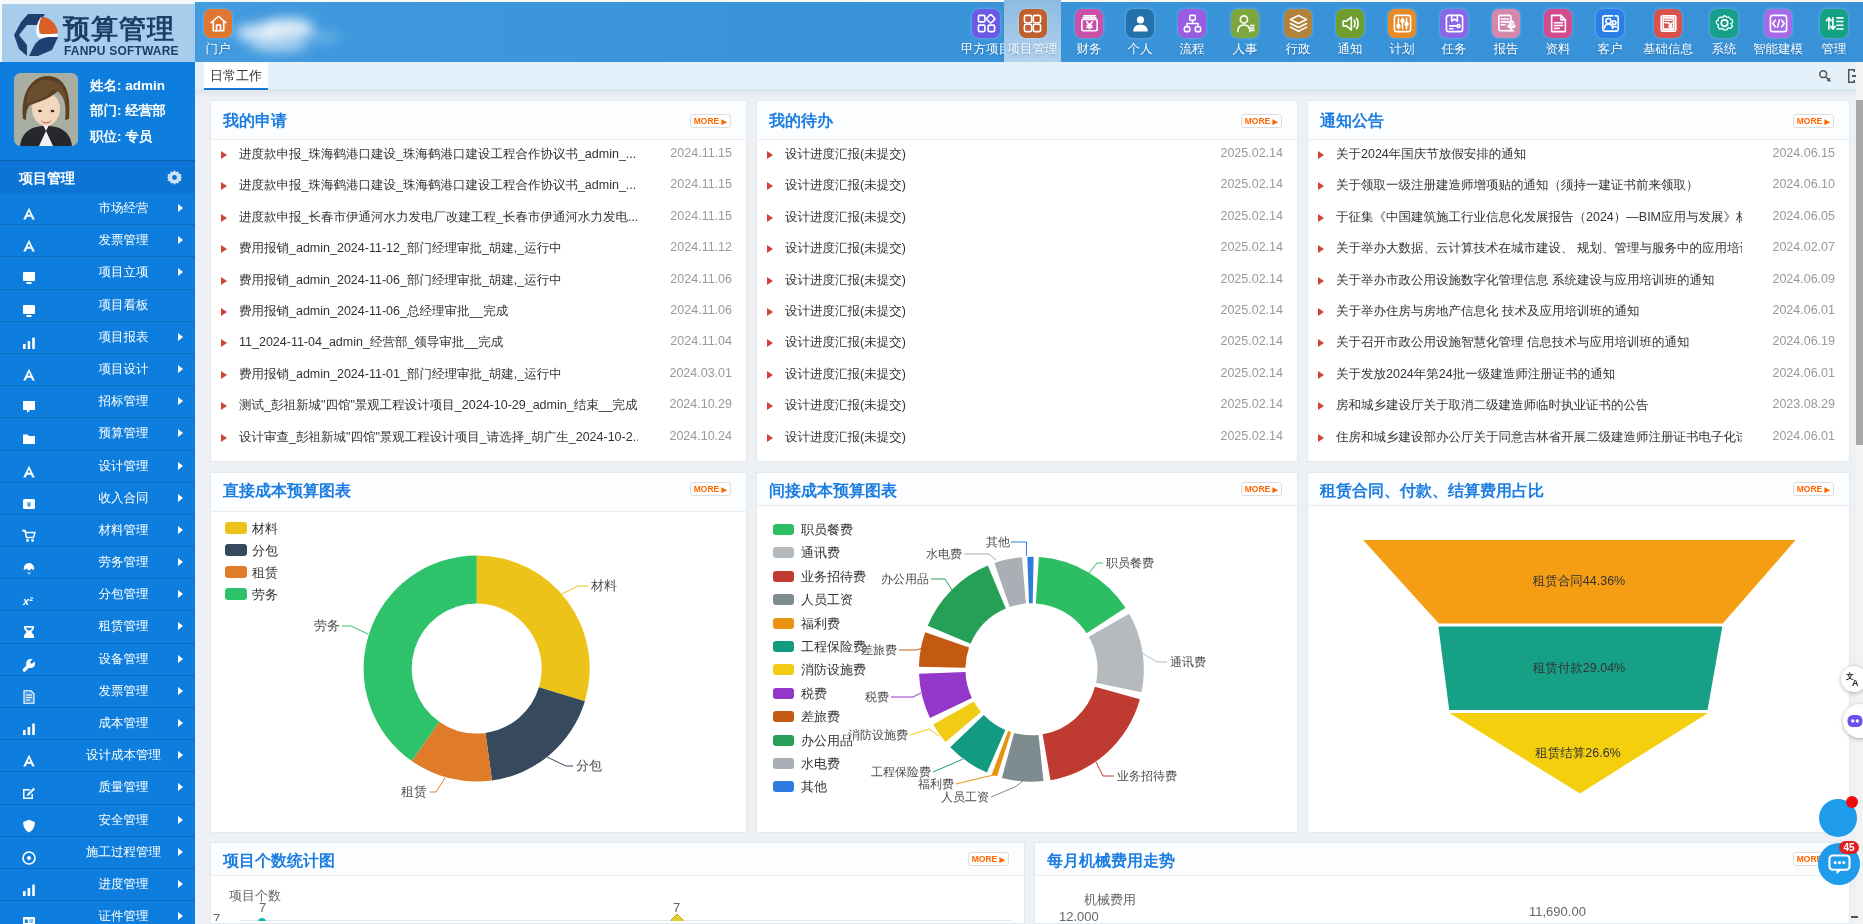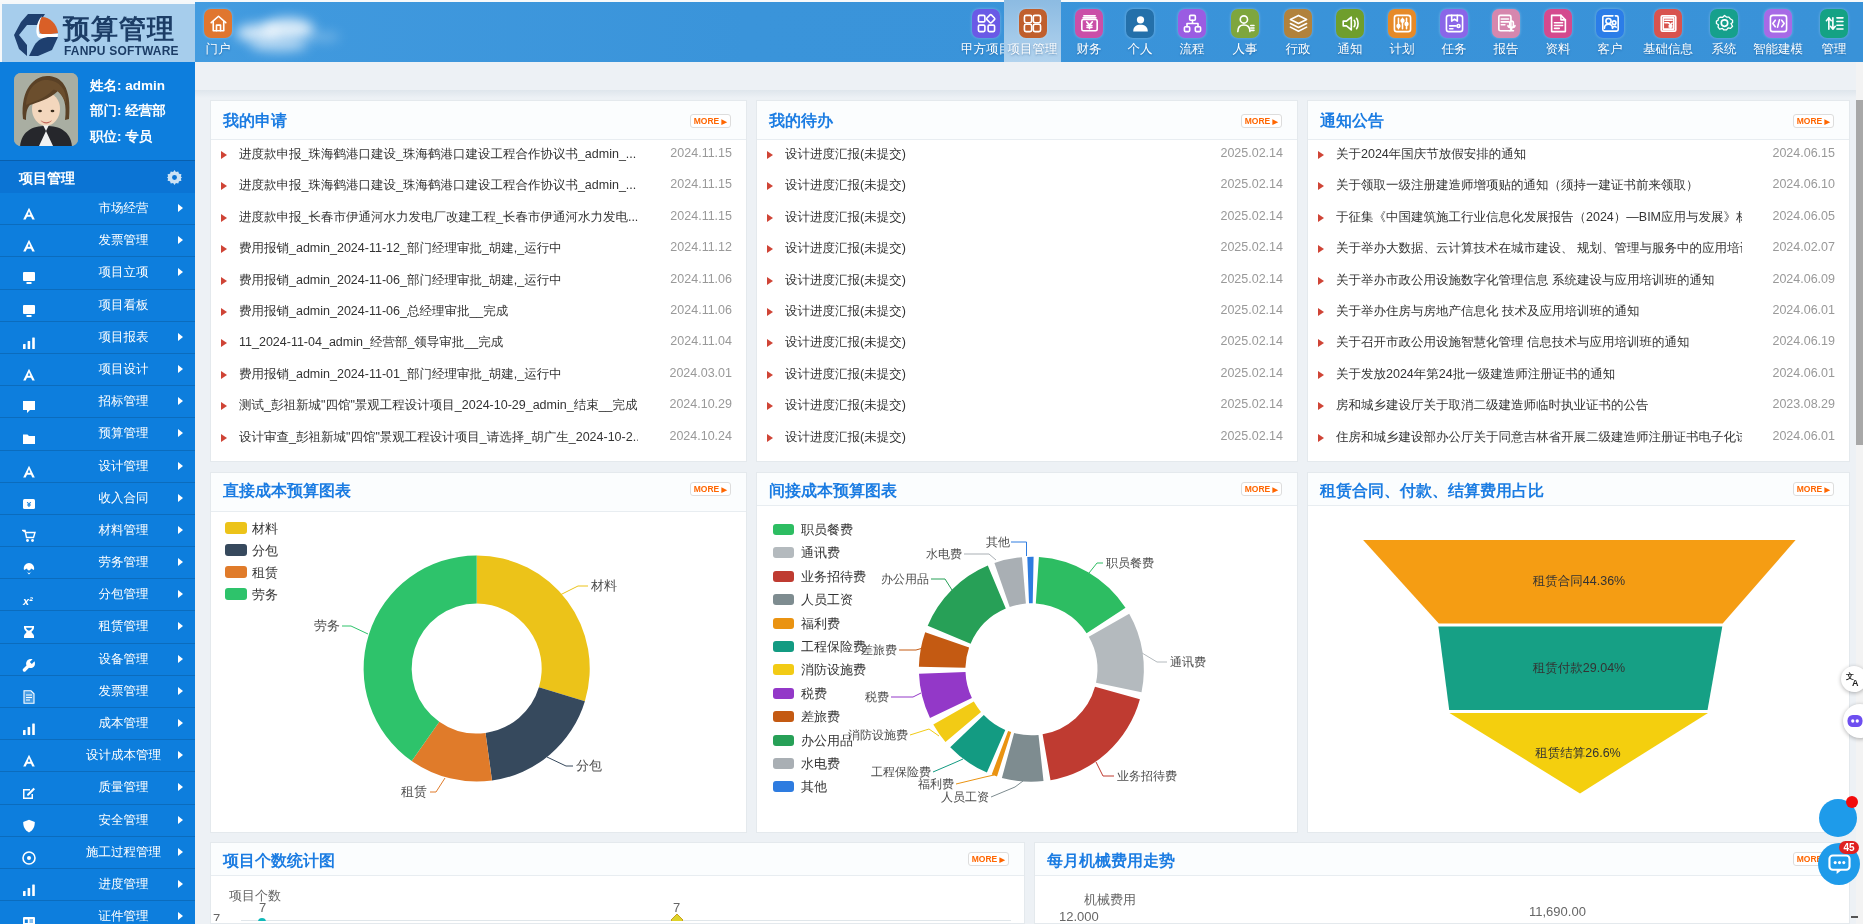--- a/index.html
+++ b/index.html
@@ -360,20 +360,32 @@
           </svg></span><span class="tx">进度管理</span><span class="ar"></span></div>
 <div class="mi"><span class="ic"><svg width="14" height="14" viewBox="0 0 14 14" fill="#fff">
             <rect x="1" y="2" width="12" height="10" rx="1"></rect>
             <rect x="2.8" y="4.5" width="3" height="3.5" fill="#0d7edd"></rect>
             <path d="M7.5 5 H11 M7.5 7 H11 M3 9.8 H11" stroke="#0d7edd" stroke-width="1"></path>
           </svg></span><span class="tx">证件管理</span><span class="ar"></span></div>
 </div>
 </div>
 <div id="main">
 <div style="position:absolute;left:0;top:28px;width:1668px;height:8px;background:linear-gradient(180deg,rgba(180,195,210,.25),rgba(180,195,210,0))"></div>
+    <div id="tabbar">
+      <div id="tab">日常工作</div>
+      <svg style="position:absolute;right:31px;top:7px" width="14" height="14" viewBox="0 0 14 14" fill="none" stroke="#555" stroke-width="1.5">
+        <circle cx="5.2" cy="5.2" r="3.4"></circle>
+        <path d="M8 8 L12.5 12.5"></path>
+        <path d="M10.3 10.3 L12.2 9.6 M10.3 10.3 L9.6 12.2"></path>
+      </svg>
+      <svg style="position:absolute;right:1px;top:6px" width="16" height="16" viewBox="0 0 16 16" fill="#555">
+        <path d="M2 1 H9 V4 H7.5 V2.5 H3.5 V13.5 H7.5 V12 H9 V15 H2 Z"></path>
+        <path d="M10.5 4.5 L14 8 L10.5 11.5 V9 H6 V7 H10.5 Z"></path>
+      </svg>
+    </div>
 </div>
 <div class="card" style="left:210px;top:100px;width:537px;height:362px">
     <div class="chead" style="height:39px">
       <span class="ctit" style="top:10px">我的申请</span>
       <span class="more" style="top:13px">MORE <i>▶</i></span>
     </div>
     <div class="li" style="top:40px">
       <span class="bu"></span>
       <span class="tx" style="max-width:399px">进度款申报_珠海鹤港口建设_珠海鹤港口建设工程合作协议书_admin_...</span>
       <span class="dt">2024.11.15</span>

